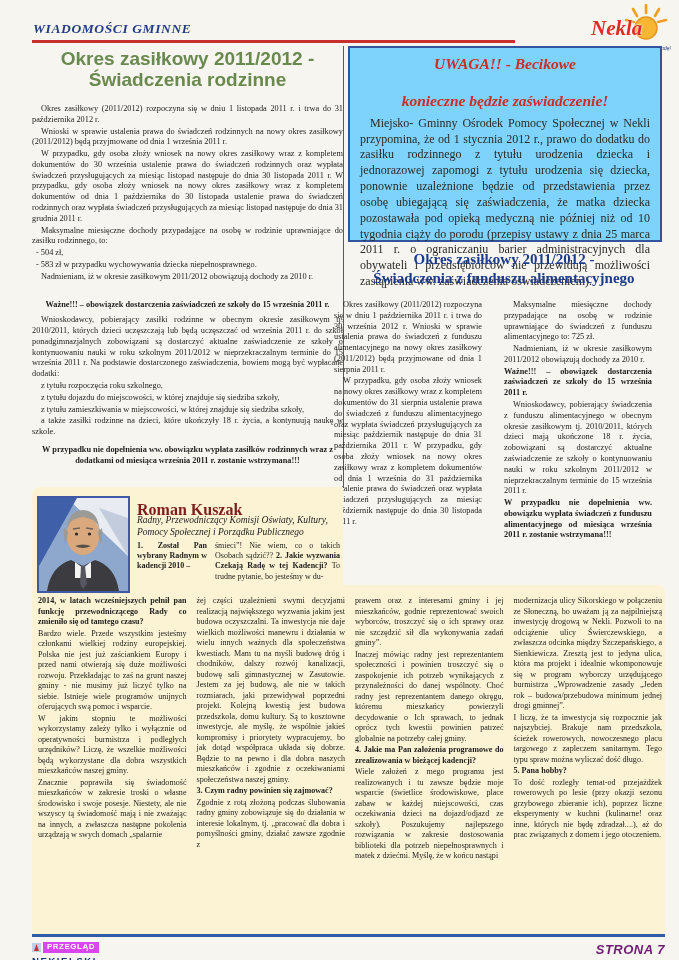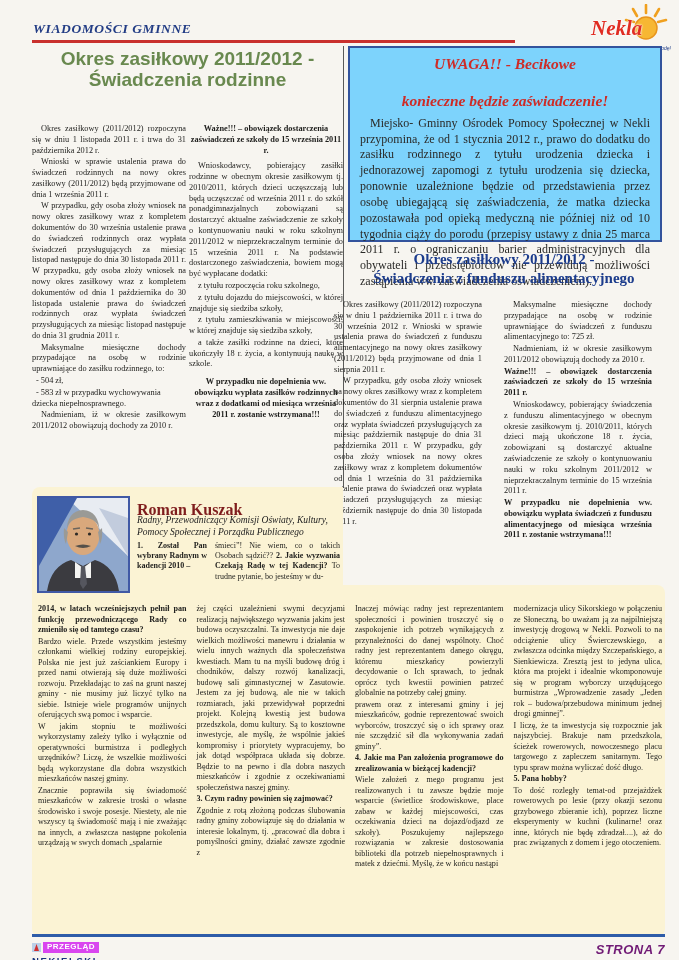--- a/index.html
+++ b/index.html
@@ -31,21 +31,21 @@
   .coltext p.dash { text-indent:4px; text-align:left; }
   .coltext p.center-bold { text-indent:0; text-align:center; font-weight:bold; margin:7px 0 5px; }
   .coltext p.bold-q { text-indent:0; font-weight:bold; }
 
   
   .art-rodzinne-title {
     position:absolute; left:32px; top:48px; width:311px;
     font:bold 19px "Liberation Sans", sans-serif; color:#69894f;
     text-align:center; line-height:1.12;
   }
-  .art-rodzinne-cols { position:absolute; left:32px; top:124px; width:311px; height:377px; display:flex; gap:3px; overflow:hidden; }
+  .art-rodzinne-cols { position:absolute; left:32px; top:104px; width:311px; height:377px; display:flex; gap:14px; overflow:hidden;flex-direction:column; }
   .art-rodzinne-cols .col { flex:1; }
 
   .divider-v { position:absolute; left:343px; top:46px; width:1px; height:442px; background:#5a5a58; }
 
   
   .uwaga-box {
     position:absolute; left:348px; top:46px; width:314px; height:196px;
     background:#7dd3fc; border:2px solid #33539c; padding:7px 10px 4px;
   }
   .uwaga-title { font:italic bold 15.5px "Liberation Serif", serif; color:#ce2b26; text-align:center; line-height:1.2; }
@@ -69,21 +69,21 @@
     position:absolute; left:37px; top:496px; width:93px; height:97px;
     border:2px solid #4059a5; background:#8ea7cc; z-index:3;
   }
   .interview-name { position:absolute; left:137px; top:493px; font:bold 16px "Liberation Serif", serif; color:#7f1d1d; z-index:3;margin-top:8px; }
   .interview-role { position:absolute; left:137px; top:514px; width:206px; font:italic 9.5px "Liberation Serif", serif; line-height:1.3; color:#222; z-index:3; }
   .interview-strip { position:absolute; left:137px; top:541px; width:203px; height:52px; display:flex; gap:8px; overflow:hidden; z-index:3; }
   .interview-strip .mini { font-size:8px; line-height:1.28; text-align:justify; }
   .mini-1 { flex:0 0 70px; font-weight:bold; }
   .mini-2 { flex:1; }
   .mini-2 .q { font-weight:bold; }
-  .interview-cols { position:absolute; left:38px; top:596px; width:624px; height:338px; display:flex; gap:10px; overflow:hidden; z-index:3;margin-top:8px; }
+  .interview-cols { position:absolute; left:38px; top:596px; width:624px; height:338px; display:flex; gap:10px; overflow:hidden; z-index:3; }
   .interview-cols .col { flex:1; font-size:8.1px; line-height:1.3; text-align:justify; }
   .interview-cols p { margin-bottom:1px; }
   .interview-cols p.q { font-weight:bold; }
 
   
   .footer {
     position:absolute; left:32px; right:14px; top:934px; height:25px;
     border-top:3px solid #2e5ca8; padding-top:2px;
     display:flex; justify-content:space-between; align-items:flex-start;
     font-family:"Liberation Sans", sans-serif;
@@ -217,22 +217,22 @@
       <p>Bardzo wiele. Przede wszystkim jesteśmy członkami wielkiej rodziny europejskiej. Polska nie jest już zaściankiem Europy i przed nami otwierają się duże możliwości rozwoju. Przekładając to zaś na grunt naszej gminy - nie musimy już liczyć tylko na siebie. Istnieje wiele programów unijnych oferujących swą pomoc i wsparcie.</p>
       <p>W jakim stopniu te możliwości wykorzystamy zależy tylko i wyłącznie od operatywności burmistrza i podległych urzędników? Liczę, że wszelkie możliwości będą wykorzystane dla dobra wszystkich mieszkańców naszej gminy.</p>
       <p>Znacznie poprawiła się świadomość mieszkańców w zakresie troski o własne środowisko i swoje posesje. Niestety, ale nie wszyscy tą świadomość mają i nie zważając na innych, a zwłaszcza następne pokolenia urządzają w swych domach „spalarnie</p>
     </div>
     <div class="col">
       <p>żej części uzależnieni swymi decyzjami realizacją największego wyzwania jakim jest budowa oczyszczalni. Ta inwestycja nie daje wielkich możliwości manewru i działania w wielu innych ważnych dla społeczeństwa kwestiach. Mam tu na myśli budowę dróg i chodników, dalszy rozwój kanalizacji, budowę sali gimnastycznej w Zasutowie. Jestem za jej budową, ale nie w takich rozmiarach, jaki przewidywał poprzedni projekt. Kolejną kwestią jest budowa przedszkola, domu kultury. Są to kosztowne inwestycje, ale myślę, że wspólnie jakieś kompromisy i priorytety wypracujemy, bo jak dotąd współpraca układa się dobrze. Będzie to na pewno i dla dobra naszych mieszkańców i zgodnie z oczekiwaniami społeczeństwa naszej gminy.</p>
       <p class="q">3. Czym radny powinien się zajmować?</p>
       <p>Zgodnie z rotą złożoną podczas ślubowania radny gminy zobowiązuje się do działania w interesie lokalnym, tj. „pracować dla dobra i pomyślności gminy, działać zawsze zgodnie z</p>
     </div>
     <div class="col">
+      <p>prawem oraz z interesami gminy i jej mieszkańców, godnie reprezentować swoich wyborców, troszczyć się o ich sprawy oraz nie szczędzić sił dla wykonywania zadań gminy”.</p>
       <p>Inaczej mówiąc radny jest reprezentantem społeczności i powinien troszczyć się o zaspokojenie ich potrzeb wynikających z przynależności do danej wspólnoty. Choć radny jest reprezentantem danego okręgu, któremu mieszkańcy powierzyli decydowanie o Ich sprawach, to jednak oprócz tych kwestii powinien patrzeć globalnie na potrzeby całej gminy.</p>
-      <p>prawem oraz z interesami gminy i jej mieszkańców, godnie reprezentować swoich wyborców, troszczyć się o ich sprawy oraz nie szczędzić sił dla wykonywania zadań gminy”.</p>
       <p class="q">4. Jakie ma Pan założenia programowe do zrealizowania w bieżącej kadencji?</p>
       <p>Wiele założeń z mego programu jest realizowanych i tu zawsze będzie moje wsparcie (świetlice środowiskowe, place zabaw w każdej miejscowości, czas oczekiwania dzieci na dojazd/odjazd ze szkoły). Poszukujemy najlepszego rozwiązania w zakresie dostosowania biblioteki dla potrzeb niepełnosprawnych i matek z dziećmi. Myślę, że w końcu nastąpi</p>
     </div>
     <div class="col">
       <p>modernizacja ulicy Sikorskiego w połączeniu ze Słoneczną, bo uważam ją za najpilniejszą inwestycję drogową w Nekli. Pozwoli to na odciążenie ulicy Świerczewskiego, a zwłaszcza odcinka między Szczepańskiego, a Sienkiewicza. Zresztą jest to jedyna ulica, która ma projekt i idealnie wkomponowuje się w program wyborczy urzędującego burmistrza „Wprowadzenie zasady „Jeden rok – budowa/przebudowa minimum jednej drogi gminnej”.</p>
       <p>I liczę, że ta inwestycja się rozpocznie jak najszybciej. Brakuje nam przedszkola, ścieżek rowerowych, nowoczesnego placu targowego z zapleczem sanitarnym. Tego typu spraw można wyliczać dość długo.</p>
       <p class="q">5. Pana hobby?</p>
       <p>To dość rozległy temat-od przejażdżek rowerowych po lesie (przy okazji sezonu grzybowego zbieranie ich), poprzez liczne eksperymenty w kuchni (kulinarne! oraz inne, których nie będę zdradzał....), aż do prac związanych z domem i jego otoczeniem.</p>
     </div>
   </div>

